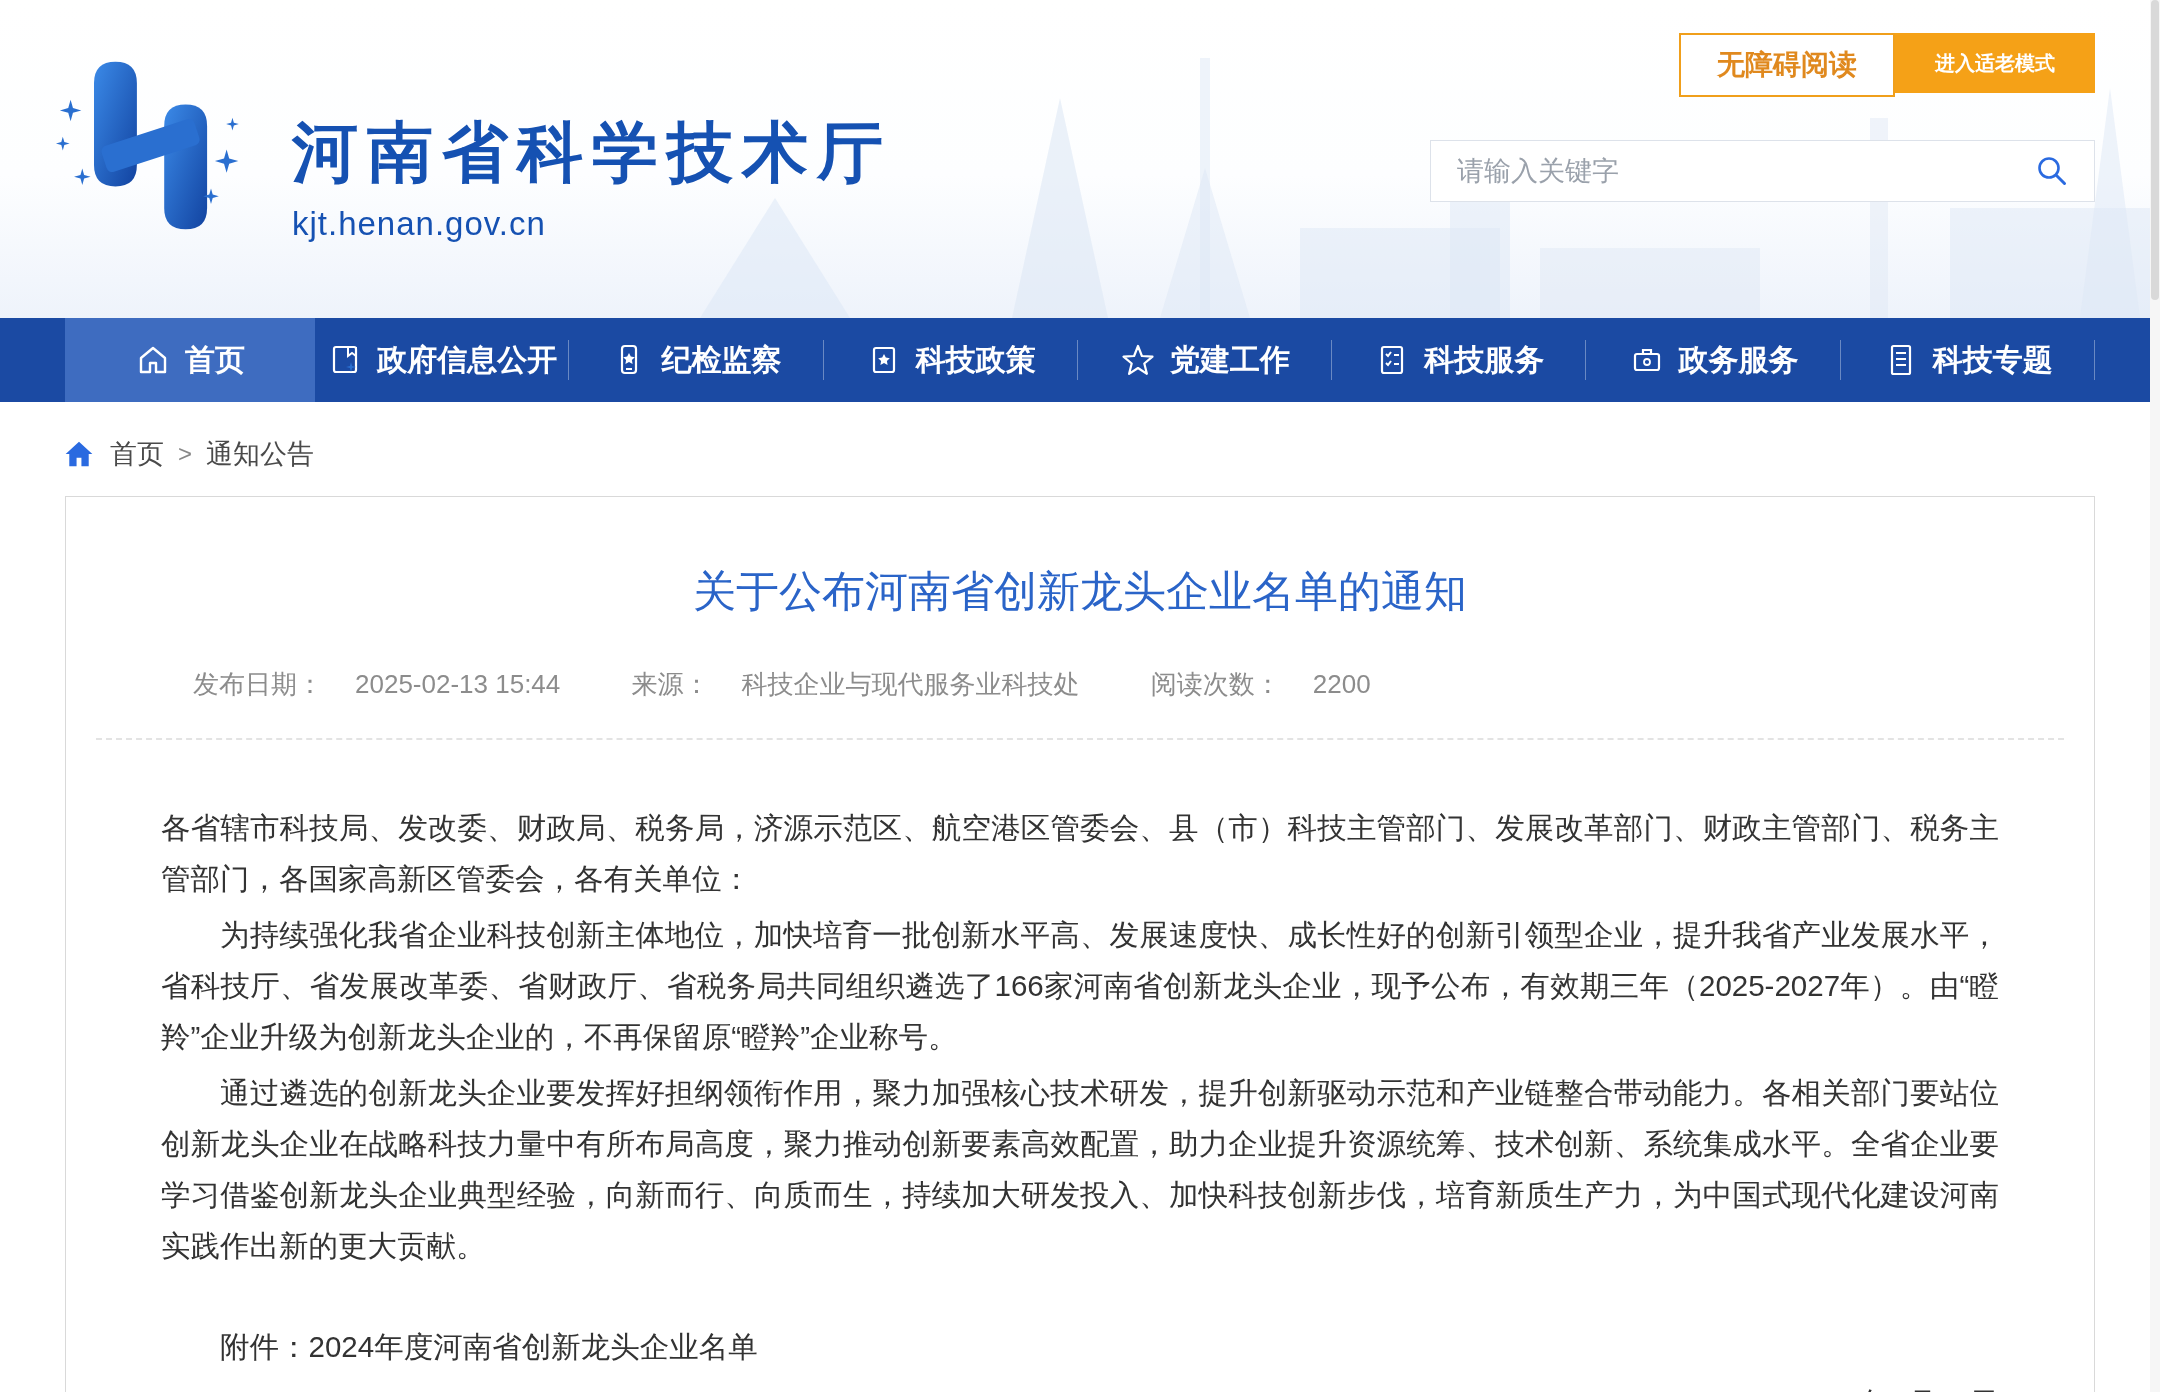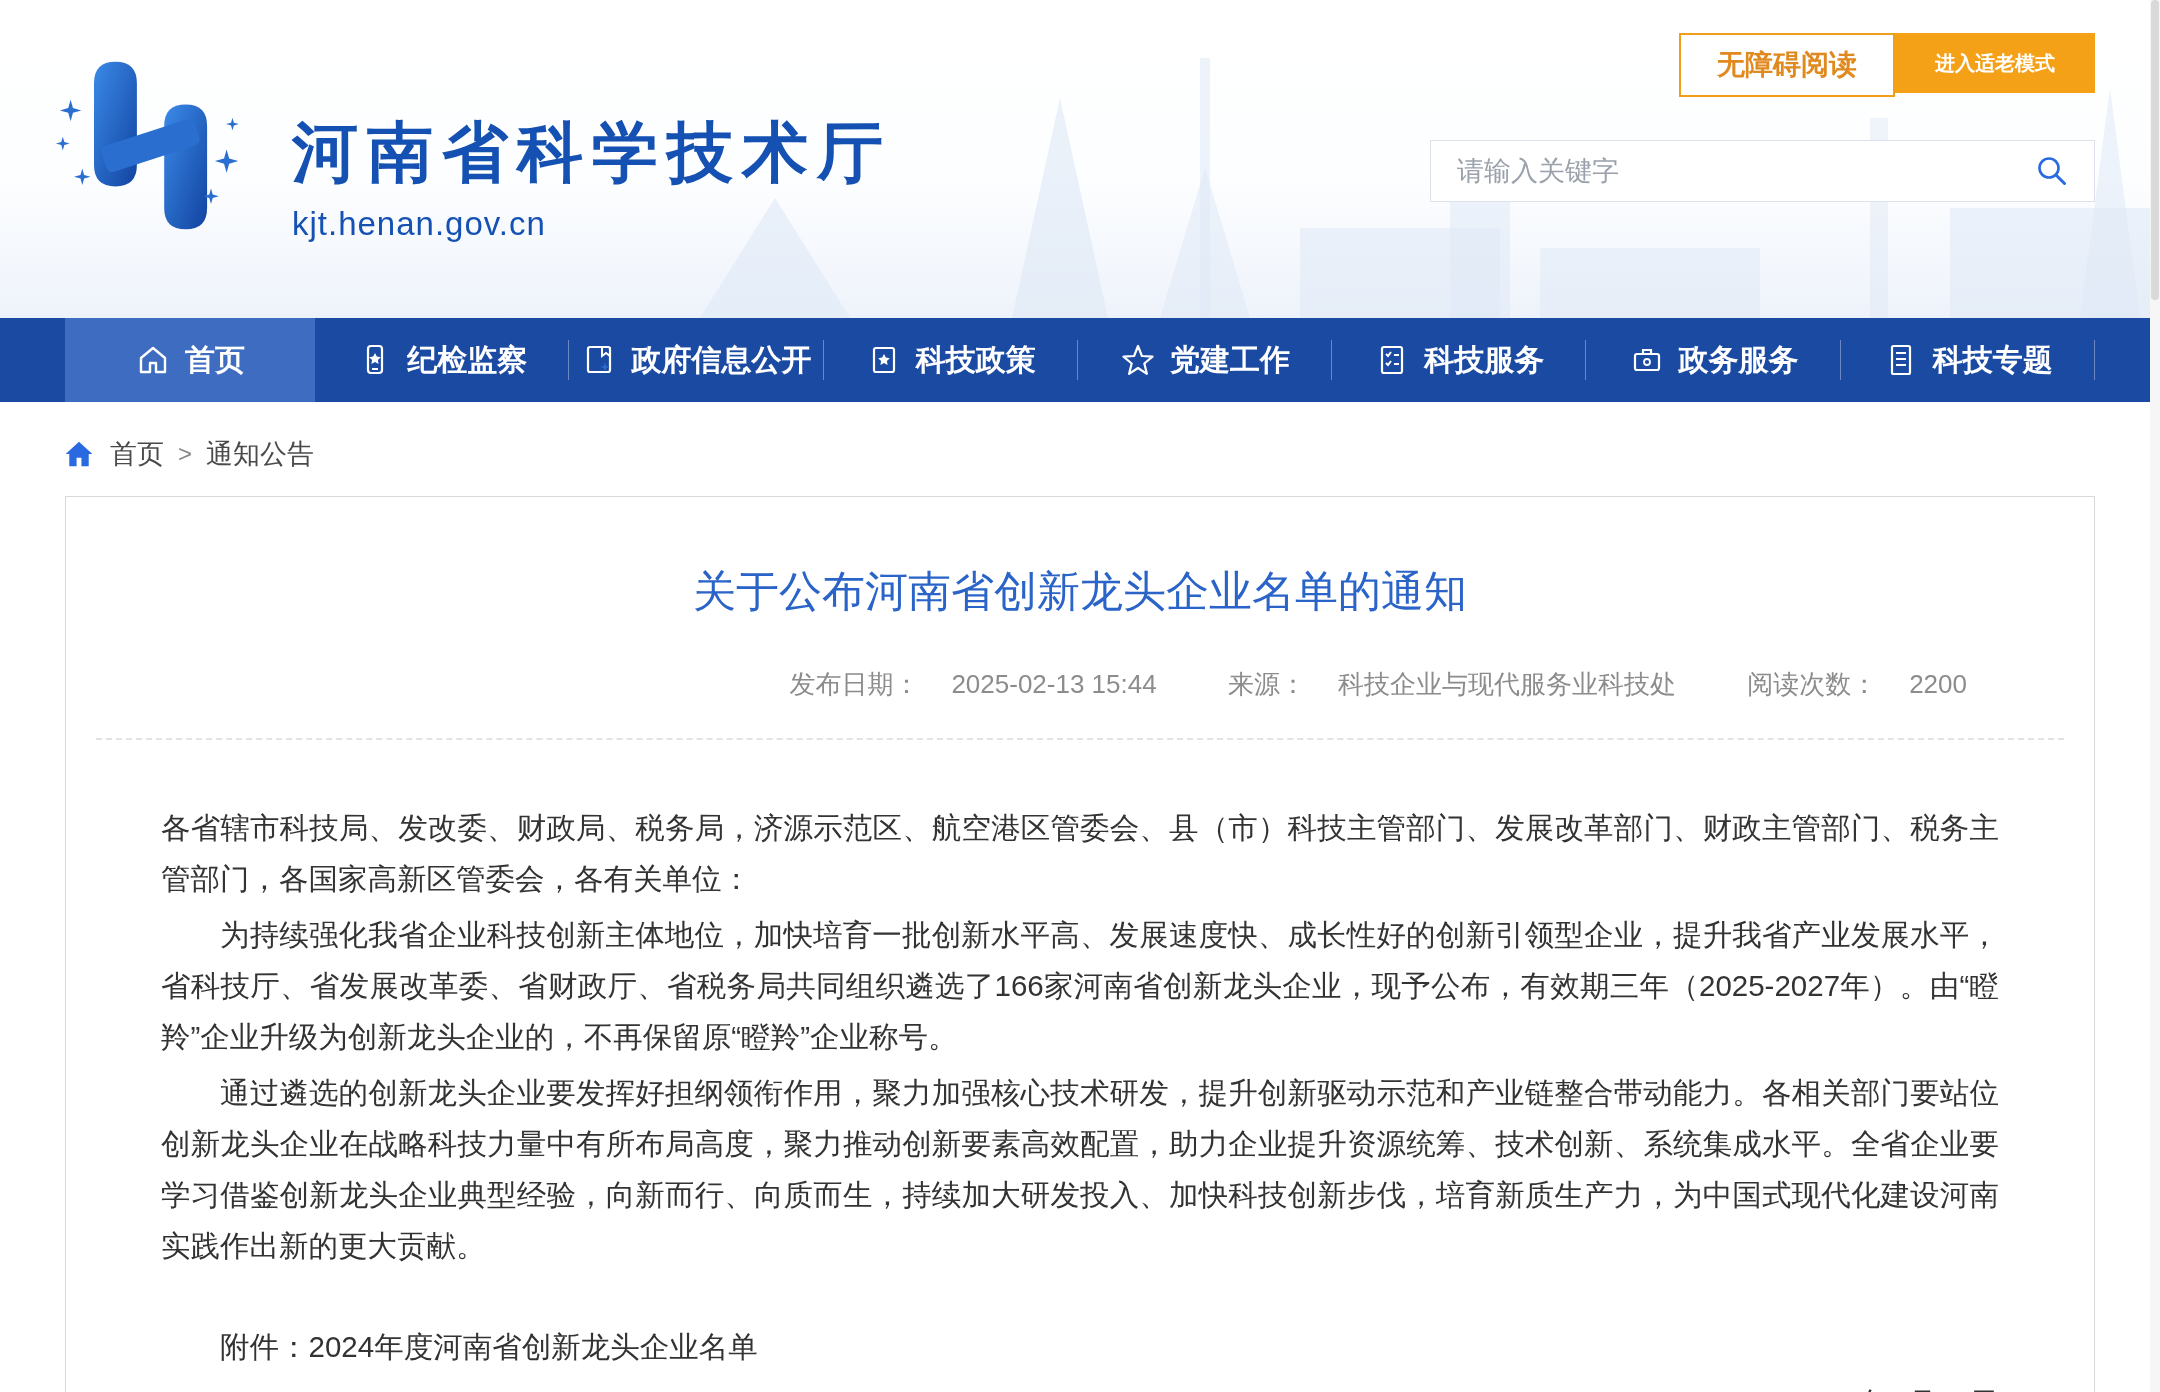--- a/index.html
+++ b/index.html
@@ -52,21 +52,21 @@
   .breadcrumb { margin:26px 0 0 62px; height:52px; display:flex; align-items:center; gap:14px; font-size:27px; color:#4a4a4a; }
   .breadcrumb a { color:#4a4a4a; text-decoration:none; }
   .crumb-sep { color:#888; font-size:24px; }
 
   
   .card {
     margin-left:65px; margin-top:16px; width:2030px; height:990px;
     background:#fff; border:1px solid #d9d9d9; padding:52px 95px 0 95px;
   }
   .article-title { margin:12px; text-align:center; font-size:43px; font-weight:normal; color:#2a64c8; line-height:60px; }
-  .article-meta { margin-top:46px; text-align:right; font-size:26px; color:#8c8c8c; }
+  .article-meta { margin-top:46px; text-align:left; font-size:26px; color:#8c8c8c; }
   .article-meta span { margin:0 16px; }
   .dashed-divider { border:none; border-top:2px dashed #e3e3e3; margin:36px -65px 0 -65px; }
   .article-body { margin-top:62px; font-size:29.5px; color:#333; line-height:51px; text-align:justify; }
   .article-body p { margin:0; }
   .article-body p + p { margin-top:5px; }
   .indent { text-indent:2em; }
   .attachment-line { margin-top:50px !important; text-indent:2em; }
   .attachment-name { color:#333; cursor:pointer; }
   .doc-date { text-align:right; }
 
@@ -136,33 +136,33 @@
 
   <nav class="main-nav">
     <a class="nav-item active" href="#">
       <svg class="nav-icon" viewBox="0 0 36 36">
         <path d="M6 16 L18 6 L30 16 V30 H21 V21 H15 V30 H6 Z" fill="none" stroke="#fff" stroke-width="2.4" stroke-linejoin="round"></path>
       </svg>
       <span>首页</span>
     </a>
     <a class="nav-item" href="#">
       <svg class="nav-icon" viewBox="0 0 36 36">
+        <rect x="7" y="5" width="22" height="25" rx="2" fill="none" stroke="#fff" stroke-width="2.2"></rect>
+        <path d="M21 5 v9 l4 -3 4 3 v-9" fill="none" stroke="#fff" stroke-width="2"></path>
+        <use href="#star4" transform="translate(24,25) scale(0.5)" fill="#fff" style="fill:#fff"></use>
+      </svg>
+      <span>政府信息公开</span>
+    </a>
+    <a class="nav-item" href="#">
+      <svg class="nav-icon" viewBox="0 0 36 36">
         <rect x="11" y="4" width="14" height="27" rx="3" fill="none" stroke="#fff" stroke-width="2.2"></rect>
         <path d="M18 11 l1.8 3.6 4 .6 -2.9 2.8 .7 4 -3.6 -1.9 -3.6 1.9 .7 -4 -2.9 -2.8 4 -.6 z" fill="#fff"></path>
         <line x1="15" y1="27" x2="21" y2="27" stroke="#fff" stroke-width="2"></line>
       </svg>
       <span>纪检监察</span>
-    </a>
-    <a class="nav-item" href="#">
-      <svg class="nav-icon" viewBox="0 0 36 36">
-        <rect x="7" y="5" width="22" height="25" rx="2" fill="none" stroke="#fff" stroke-width="2.2"></rect>
-        <path d="M21 5 v9 l4 -3 4 3 v-9" fill="none" stroke="#fff" stroke-width="2"></path>
-        <use href="#star4" transform="translate(24,25) scale(0.5)" fill="#fff" style="fill:#fff"></use>
-      </svg>
-      <span>政府信息公开</span>
     </a>
     <a class="nav-item" href="#">
       <svg class="nav-icon" viewBox="0 0 36 36">
         <rect x="8" y="6" width="20" height="24" rx="2" fill="none" stroke="#fff" stroke-width="2.2"></rect>
         <path d="M18 12 l1.8 3.6 4 .6 -2.9 2.8 .7 4 -3.6 -1.9 -3.6 1.9 .7 -4 -2.9 -2.8 4 -.6 z" fill="#fff"></path>
       </svg>
       <span>科技政策</span>
     </a>
     <a class="nav-item" href="#">
       <svg class="nav-icon" viewBox="0 0 36 36">

